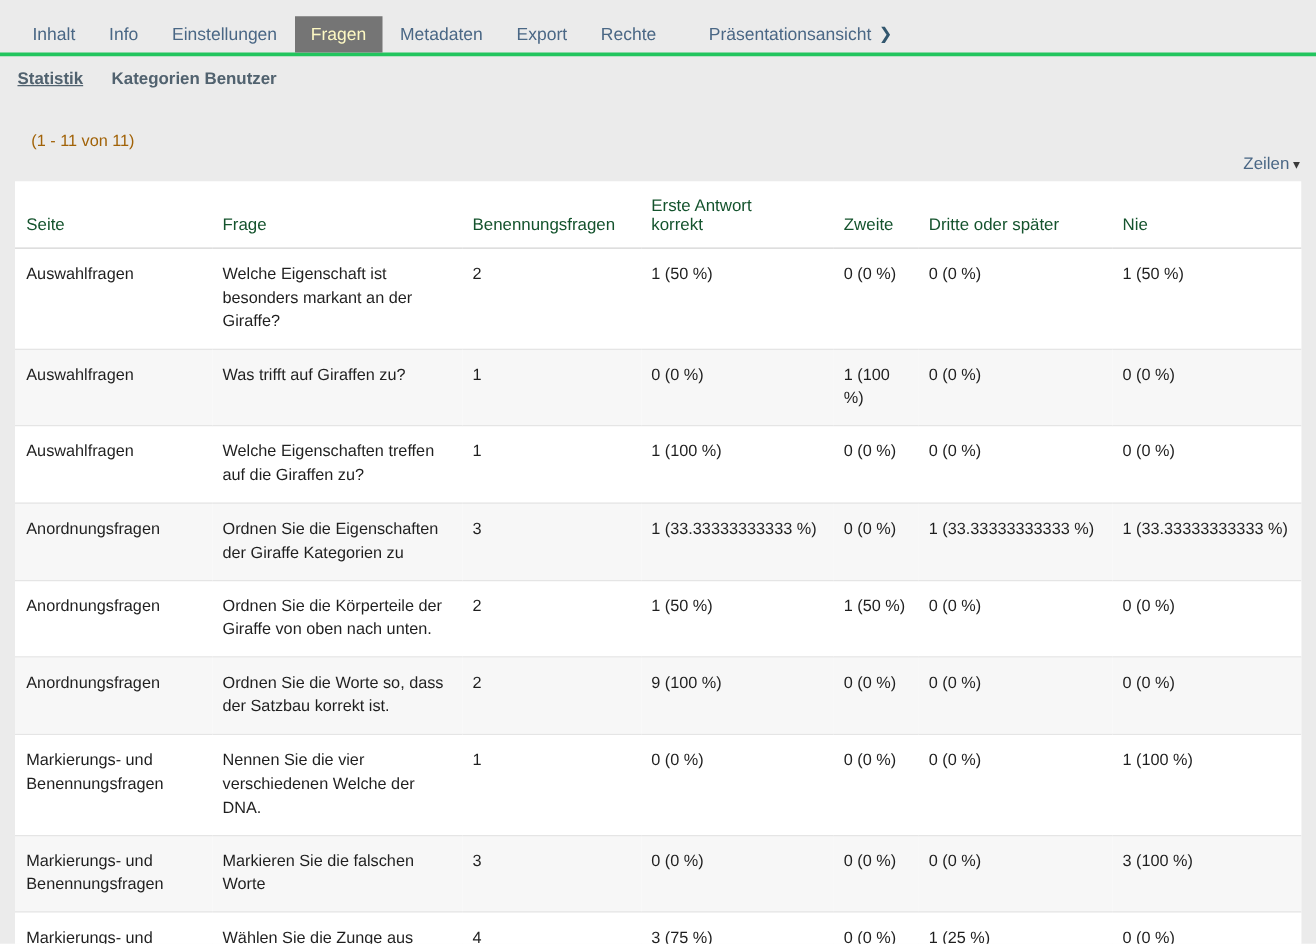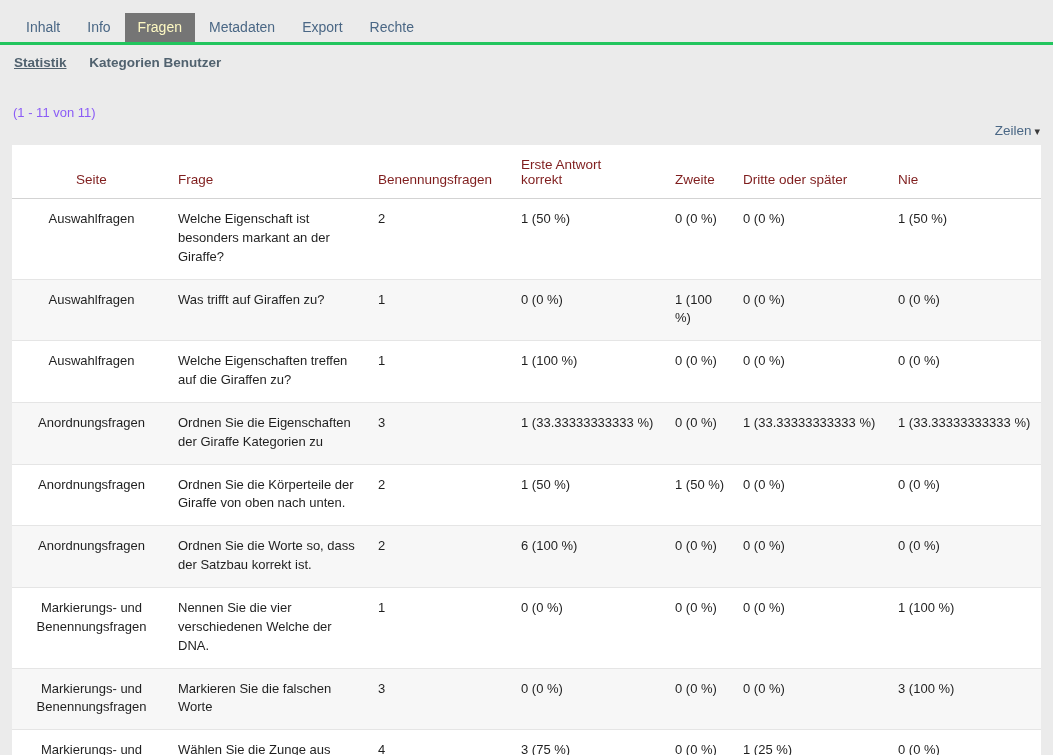--- a/index.html
+++ b/index.html
@@ -65,22 +65,23 @@
   .subtab.active { text-decoration: underline; }
 
   
   .list-controls {
     display: flex;
     justify-content: space-between;
     align-items: center;
     margin: 17px 13px 7px 13px;
   }
   .pagination-text {
-    color: #8b5cf6;
+    color: #a16207;
     font-size: 13px;
+    margin-left: 12px;
   }
   .rows-dropdown {
     color: #4a6785;
     font-size: 13.5px;
     cursor: pointer;
     white-space: nowrap;
     margin-top: 36px;
   }
   .rows-dropdown .caret {
     color: #3a3a3a;
@@ -105,46 +106,51 @@
   col.c-benutzer { width: 143px; }
   col.c-erste  { width: 154px; }
   col.c-zweite { width: 68px; }
   col.c-dritte { width: 155px; }
   col.c-nie    { width: 151px; }
   thead th {
     text-align: left;
     font-weight: normal;
     vertical-align: bottom;
     padding: 12px 8px 11px 8px;
-    color: #7f1d1d;
+    color: #14532d;
     font-size: 13.5px;
     border-bottom: 1px solid #d3d3d3;
   }
-  thead th:first-child, tbody td:first-child { padding-left: 9px; text-align: center; }
+  thead th:first-child, tbody td:first-child { padding-left: 9px; }
   th.col-erste .wrap-narrow { display: inline-block; max-width: 100px; }
   tbody td {
     vertical-align: top;
     padding: 11px 8px 12px 8px;
     line-height: 1.45;
     color: #1f1f1f;
   }
   tbody tr { border-top: 1px solid #e5e5e5; background: #ffffff; }
   tbody tr:first-child { border-top: none; }
   tbody tr:nth-child(even) { background: #f7f7f7; }
 </style>
 </head>
 <body>
 
 <nav class="tabbar">
   <span class="tab">Inhalt</span>
   <span class="tab">Info</span>
+  <span class="tab">Einstellungen</span>
   <span class="tab active">Fragen</span>
   <span class="tab">Metadaten</span>
   <span class="tab">Export</span>
   <span class="tab">Rechte</span>
+  <span class="presentation-link">
+    <span>Präsentationsansicht</span>
+    <span class="chev">❯</span>
+  </span>
 </nav>
 
 <nav class="subtabbar">
   <span class="subtab active">Statistik</span>
   <span class="subtab">Kategorien Benutzer</span>
 </nav>
 
 <div class="list-controls">
   <span class="pagination-text">(1 - 11 von 11)</span>
   <span class="rows-dropdown">
@@ -217,21 +223,21 @@
           <td>2</td>
           <td>1 (50 %)</td>
           <td>1 (50 %)</td>
           <td>0 (0 %)</td>
           <td>0 (0 %)</td>
         </tr>
         <tr>
           <td>Anordnungsfragen</td>
           <td>Ordnen Sie die Worte so, dass der Satzbau korrekt ist.</td>
           <td>2</td>
-          <td>6 (100 %)</td>
+          <td>9 (100 %)</td>
           <td>0 (0 %)</td>
           <td>0 (0 %)</td>
           <td>0 (0 %)</td>
         </tr>
         <tr>
           <td>Markierungs- und Benennungsfragen</td>
           <td>Nennen Sie die vier verschiedenen Welche der DNA.</td>
           <td>1</td>
           <td>0 (0 %)</td>
           <td>0 (0 %)</td>

